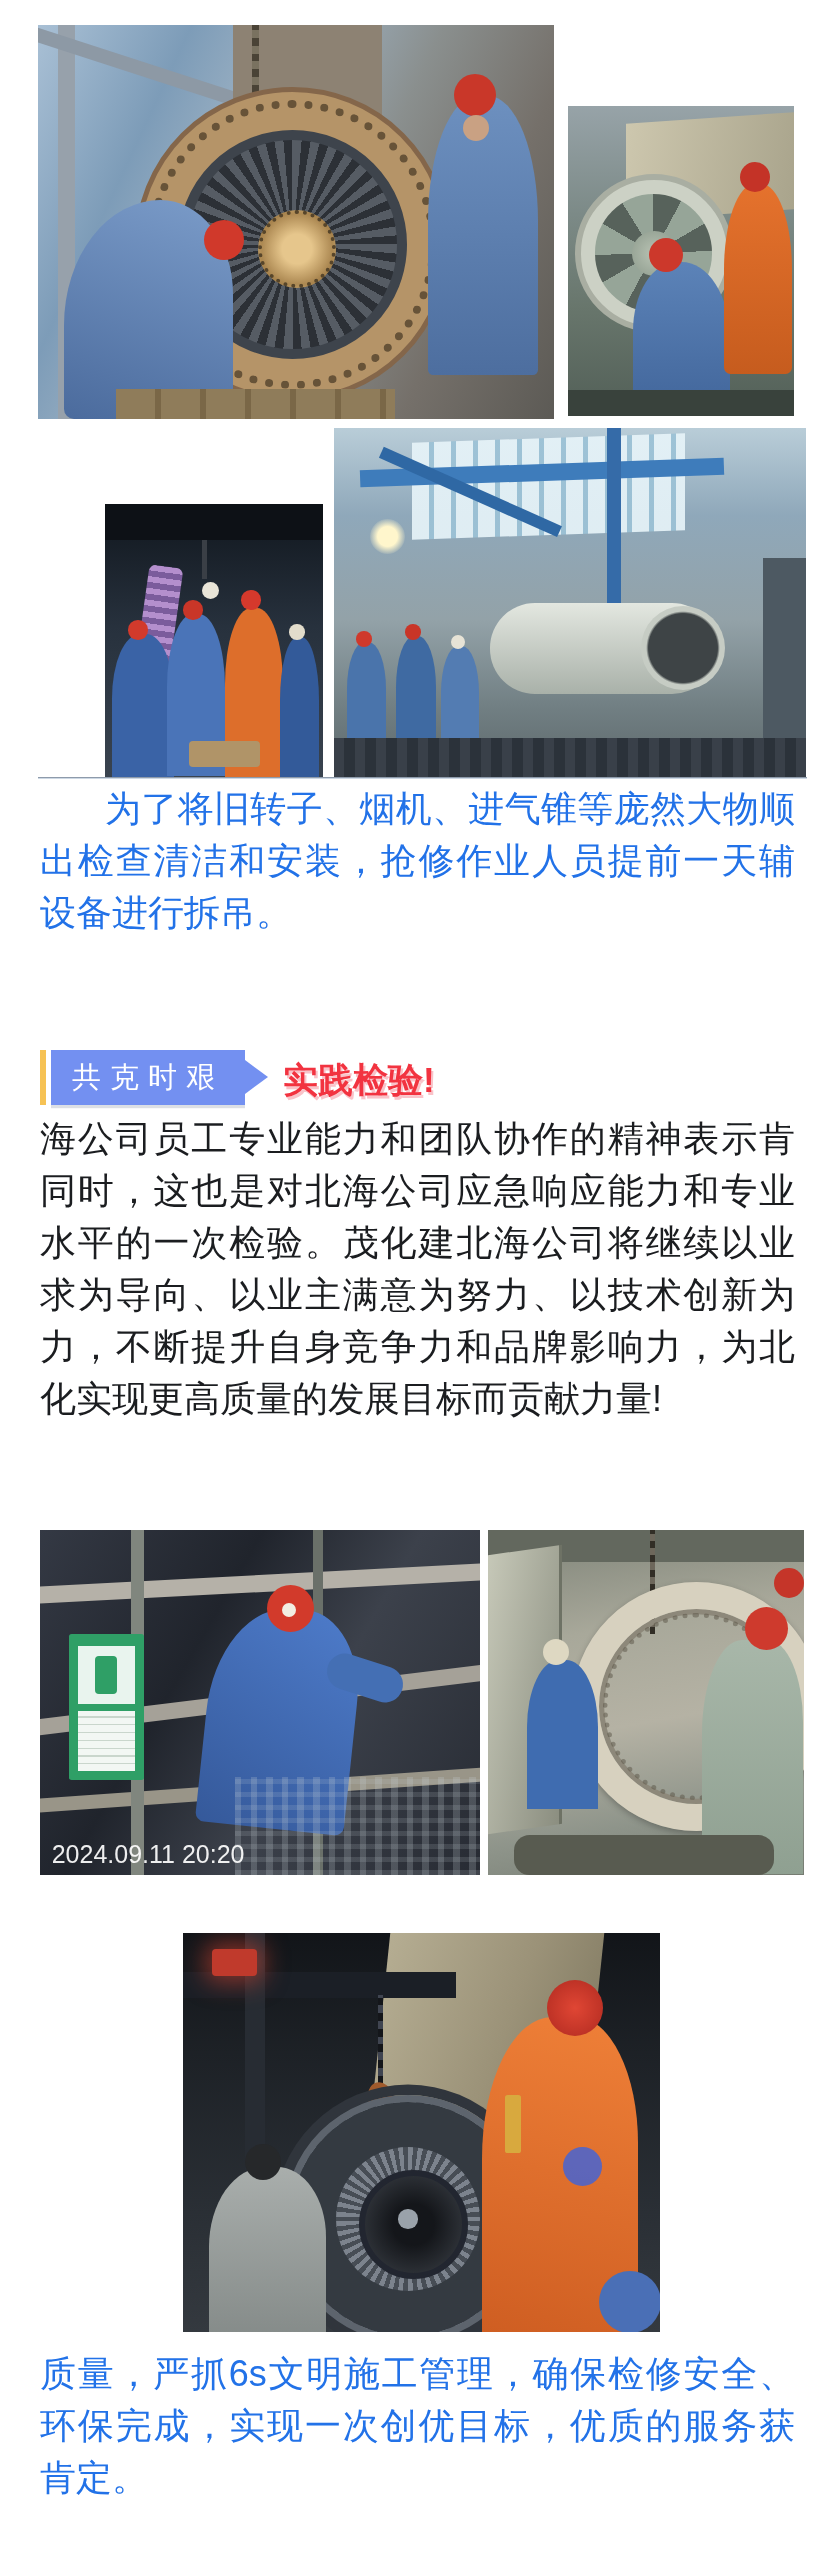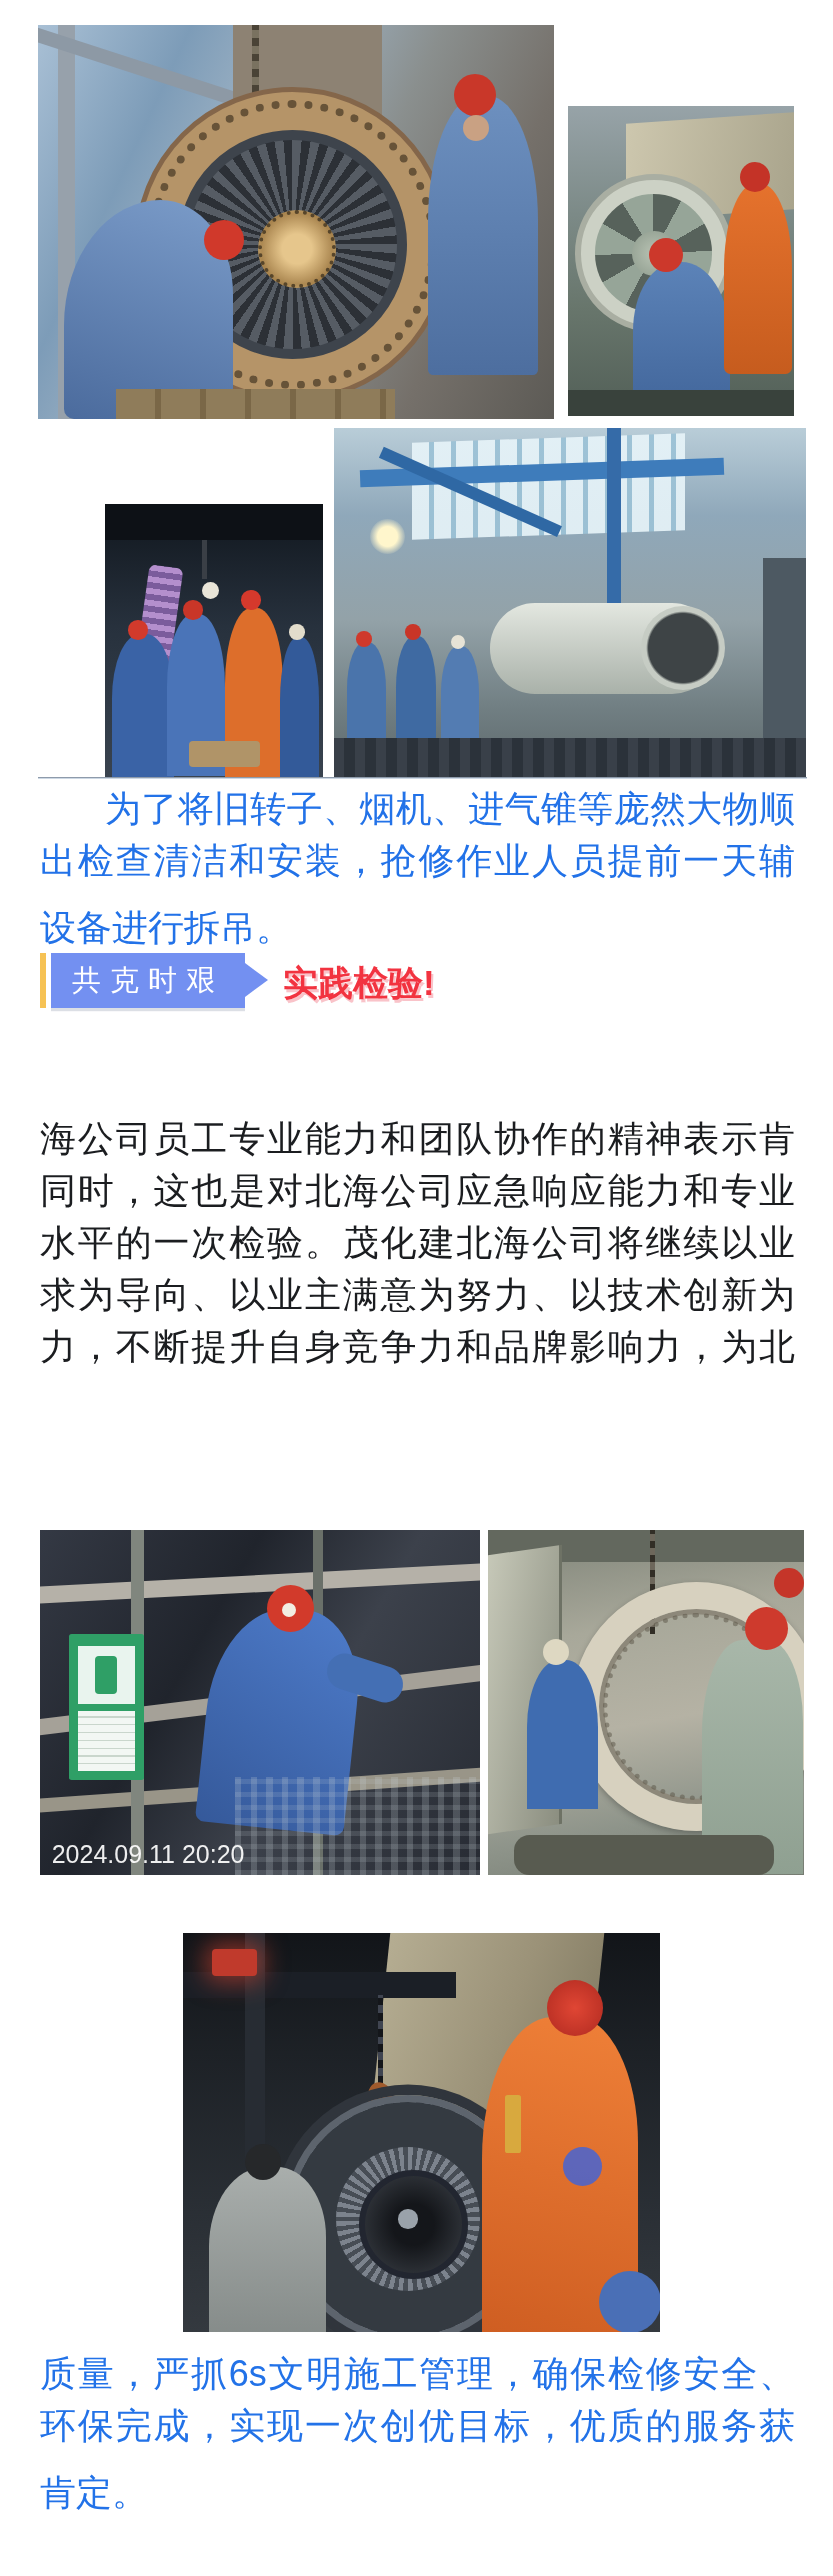--- a/index.html
+++ b/index.html
@@ -6,27 +6,27 @@
   #page{position:relative;width:834px;height:2576px;background:#ffffff;overflow:hidden;
         font-family:"Liberation Sans", sans-serif;}
   .s{position:absolute;}
   .photo{position:absolute;overflow:hidden;background:#777;}
   .circ{border-radius:50%;}
 
   
   .para{position:absolute;left:40px;width:755px;}
   .para .ln{height:52px;line-height:52px;font-size:36px;overflow:hidden;
             text-align:justify;text-align-last:justify;}
-  .para .ln.end{text-align-last:left;margin-top:15px;}
+  .para .ln.end{text-align-last:left;}
   .para .ln.ind{padding-left:65px;width:690px;}
   .blue .ln{color:#2272e8;}
   .black .ln{color:#1b1d20;}
 
   
-  #sec-header{position:absolute;left:40px;top:953px;height:55px;width:753px;text-decoration:underline;}
+  #sec-header{position:absolute;left:40px;top:1050px;height:55px;width:753px;text-decoration:underline;}
   #sec-bar{position:absolute;left:0;top:0;width:5.8px;height:55px;background:#f6c254;}
   #sec-badge{position:absolute;left:11px;top:0;width:194px;height:55px;background:#7390f1;
              color:#ffffff;font-size:29px;line-height:55px;text-align:center;
              letter-spacing:9px;box-shadow:0 3.2px 0 rgba(130,140,160,.28);}
   #sec-tri{position:absolute;left:205px;top:10.4px;width:0;height:0;
            border-top:17px solid transparent;border-bottom:17px solid transparent;
            border-left:23.4px solid #7390f1;}
   #sec-headline{position:absolute;left:243px;top:3.9px;height:51px;line-height:51px;
                 font-size:35px;font-weight:bold;color:#f23340;
                 text-shadow:1.9px 2.6px 0 #f9c3c9;}
@@ -138,20 +138,21 @@
     <div id="sec-tri"></div>
     <div id="sec-headline">实践检验!</div>
   </div>
 
   <div class="para black" style="top:1113px;">
     <div class="ln">海公司员工专业能力和团队协作的精神表示肯定。</div>
     <div class="ln">同时，这也是对北海公司应急响应能力和专业服务</div>
     <div class="ln">水平的一次检验。茂化建北海公司将继续以业主需</div>
     <div class="ln">求为导向、以业主满意为努力、以技术创新为动</div>
     <div class="ln">力，不断提升自身竞争力和品牌影响力，为北海炼</div>
+    <div class="ln end">化实现更高质量的发展目标而贡献力量!</div>
   </div>
 
   <div id="photo5" class="photo" role="img" aria-label="Worker on scaffolding inspecting equipment, green acceptance sign on the left">
     <div class="s" style="left:-13px;top:45px;width:468px;height:17px;background:#b5b1a8;transform:rotate(-3deg);"></div>
     <div class="s" style="left:-13px;top:162px;width:468px;height:15.6px;background:#a5a198;transform:rotate(-7deg);"></div>
     <div class="s" style="left:-13px;top:253px;width:468px;height:14.3px;background:#999588;transform:rotate(-4deg);"></div>
     <div class="s" style="left:91px;top:0;width:13px;height:345px;background:#80867e;"></div>
     <div class="s" style="left:273px;top:0;width:10.4px;height:345px;background:#6a7069;"></div>
     <div class="s" style="left:29px;top:104px;width:75px;height:146px;background:#2f9f66;border-radius:2.6px;">
       <div class="s" style="left:9px;top:11.7px;width:57px;height:58px;background:#e9f4ee;"></div>

